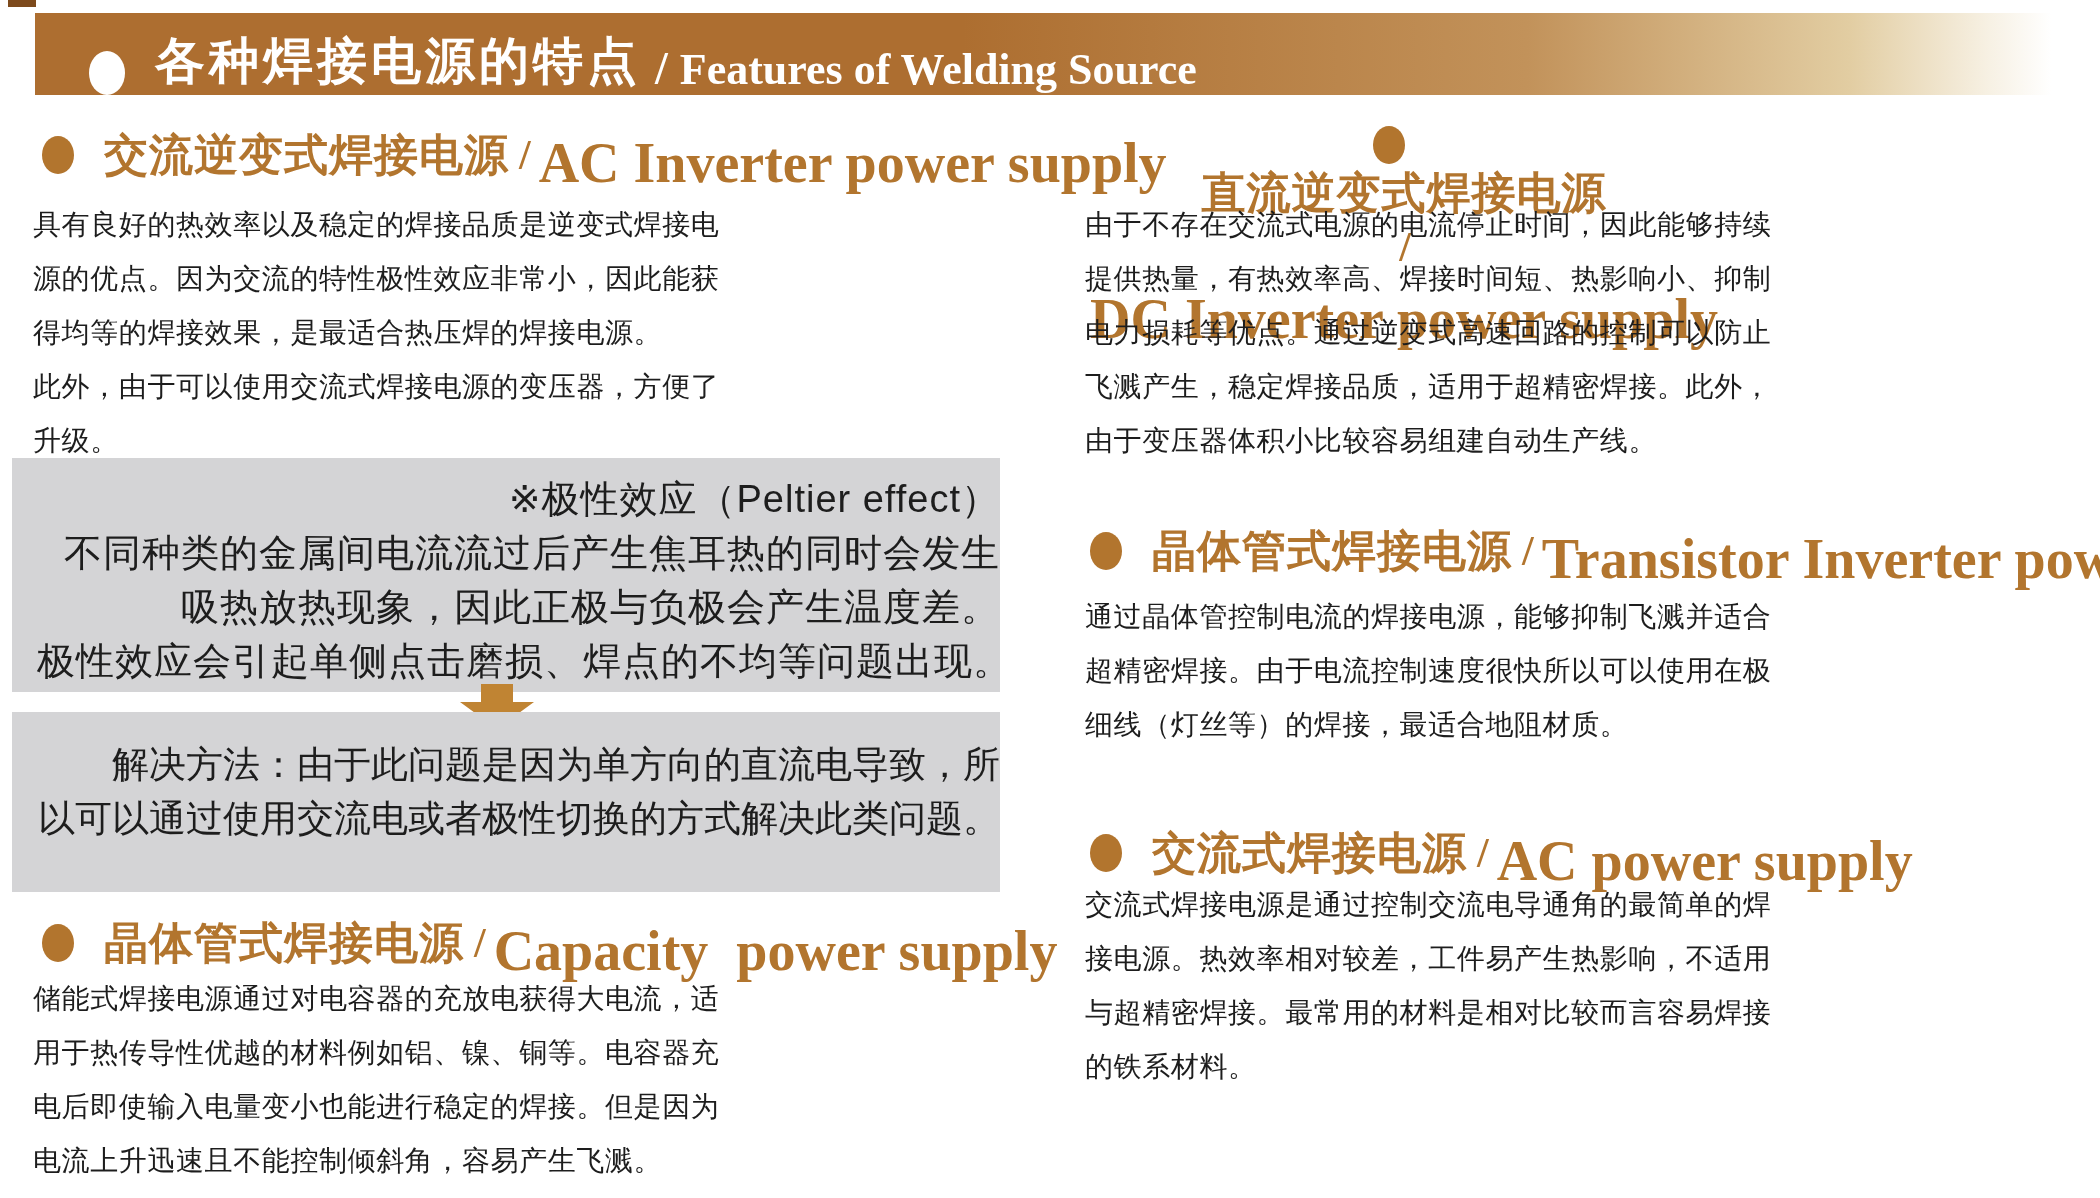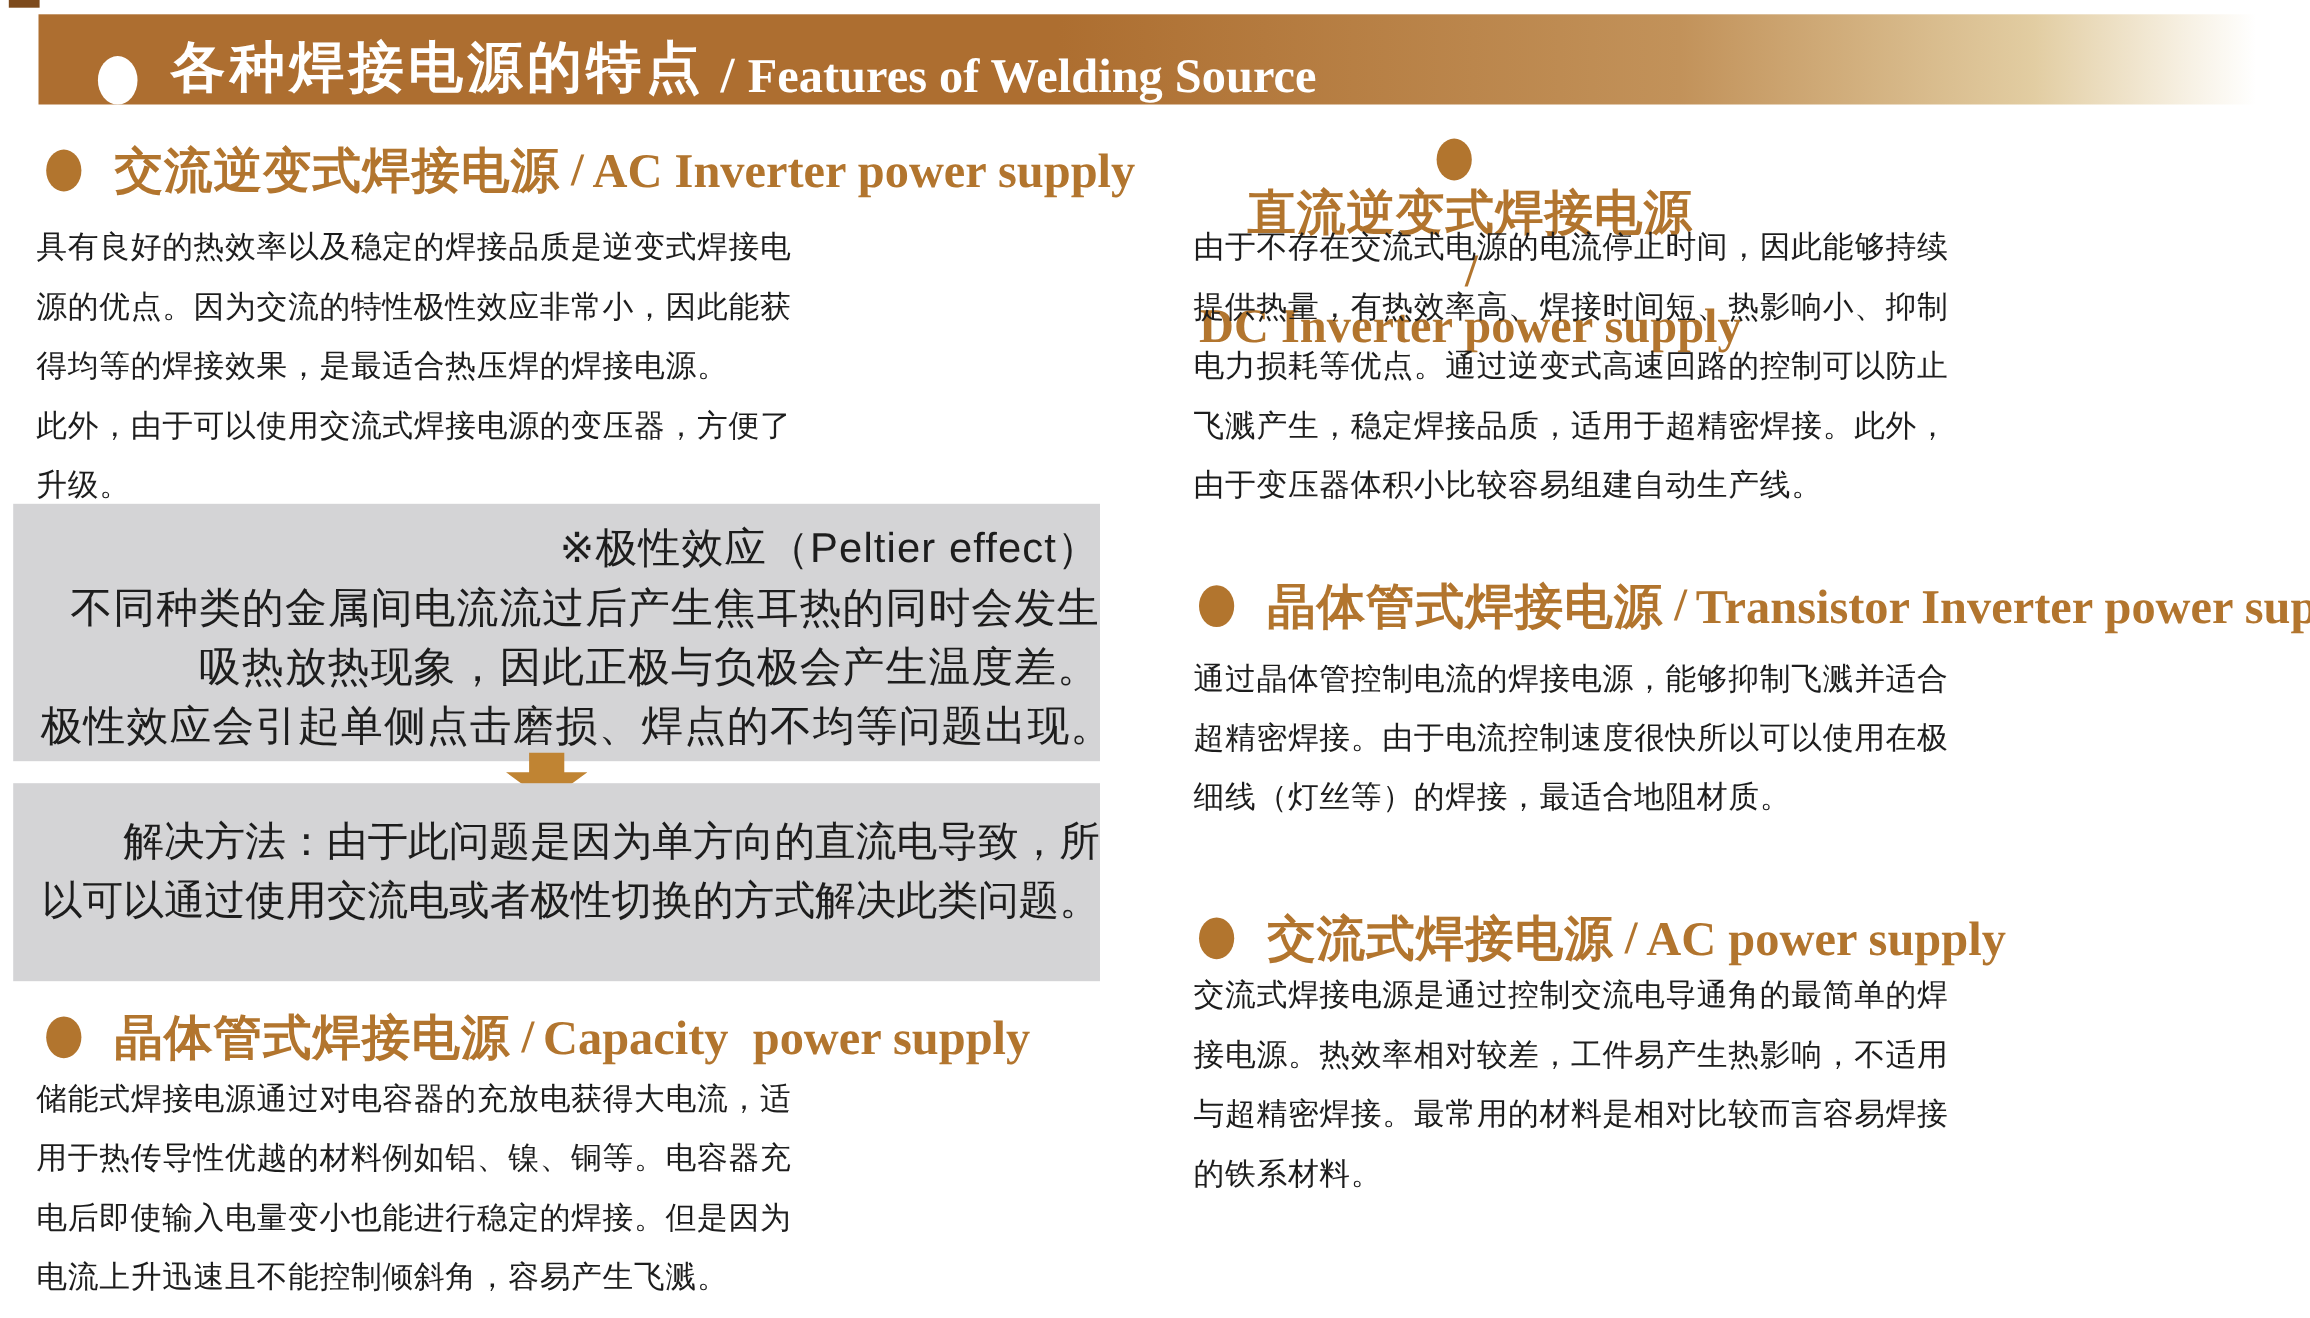--- a/index.html
+++ b/index.html
@@ -25,21 +25,21 @@
   .banner-bullet{width:36px;height:44px;border-radius:50%;background:#ffffff;margin:0 30px 0 54px;flex:none;}
   .banner-zh{font-size:50px;font-weight:bold;color:#ffffff;letter-spacing:4px;}
   .banner-sep{font-family:"Liberation Serif","DejaVu Serif",serif;font-size:46px;font-weight:bold;color:#ffffff;margin:0 12px 0 14px;}
   .banner-en{font-family:"Liberation Serif","DejaVu Serif",serif;font-size:44px;font-weight:bold;color:#ffffff;white-space:pre;}
 
   
   .sec-head{position:absolute;display:flex;align-items:center;height:58px;}
   .sec-bullet{width:32px;height:38px;border-radius:50%;background:var(--gold);margin-right:30px;flex:none;}
   .h-zh{font-size:44px;font-weight:bold;color:var(--gold);letter-spacing:1px;white-space:pre;}
   .h-sep{font-family:"Liberation Serif","DejaVu Serif",serif;font-size:42px;font-weight:bold;color:var(--gold);margin:0 8px 0 10px;}
-  .h-en{font-family:"Liberation Serif","DejaVu Serif",serif;font-size:44px;font-weight:bold;color:var(--gold);white-space:pre;}
+  .h-en{font-family:"Liberation Serif","DejaVu Serif",serif;font-size:56px;font-weight:bold;color:var(--gold);white-space:pre;margin-top:16px;}
 
   
   .body-text{
     position:absolute;font-size:28px;line-height:54px;letter-spacing:0.6px;
     color:var(--text);white-space:pre;
   }
 
   
   .gray-box{position:absolute;background:var(--gray_box);}
   .gray-box .box-text{

